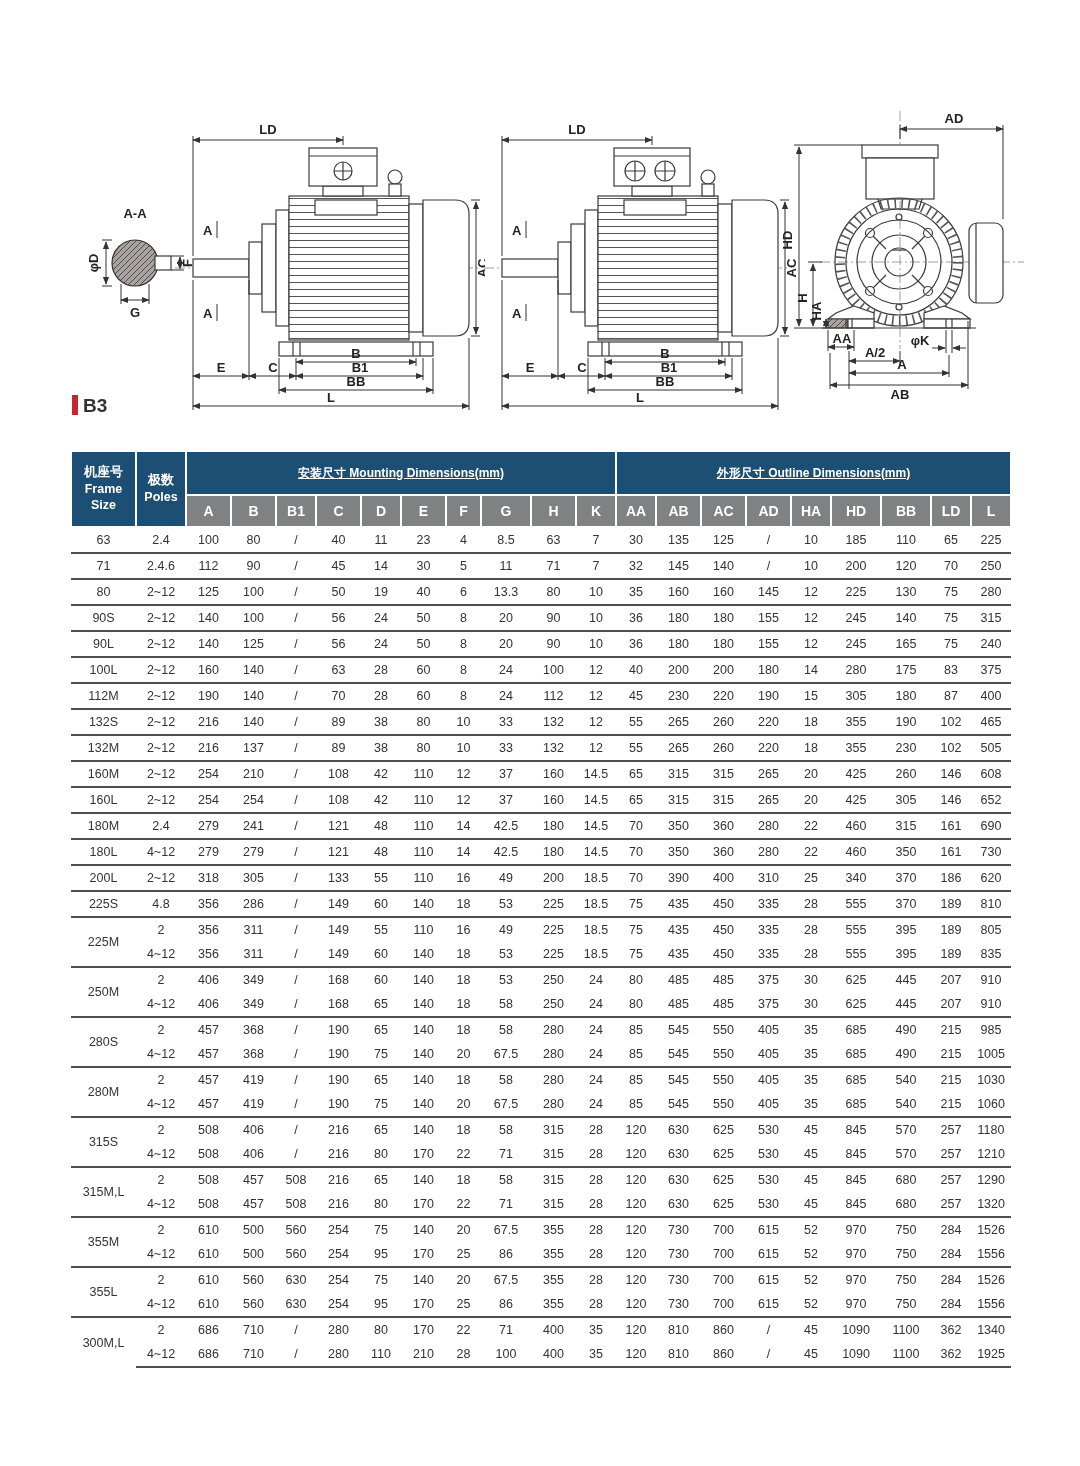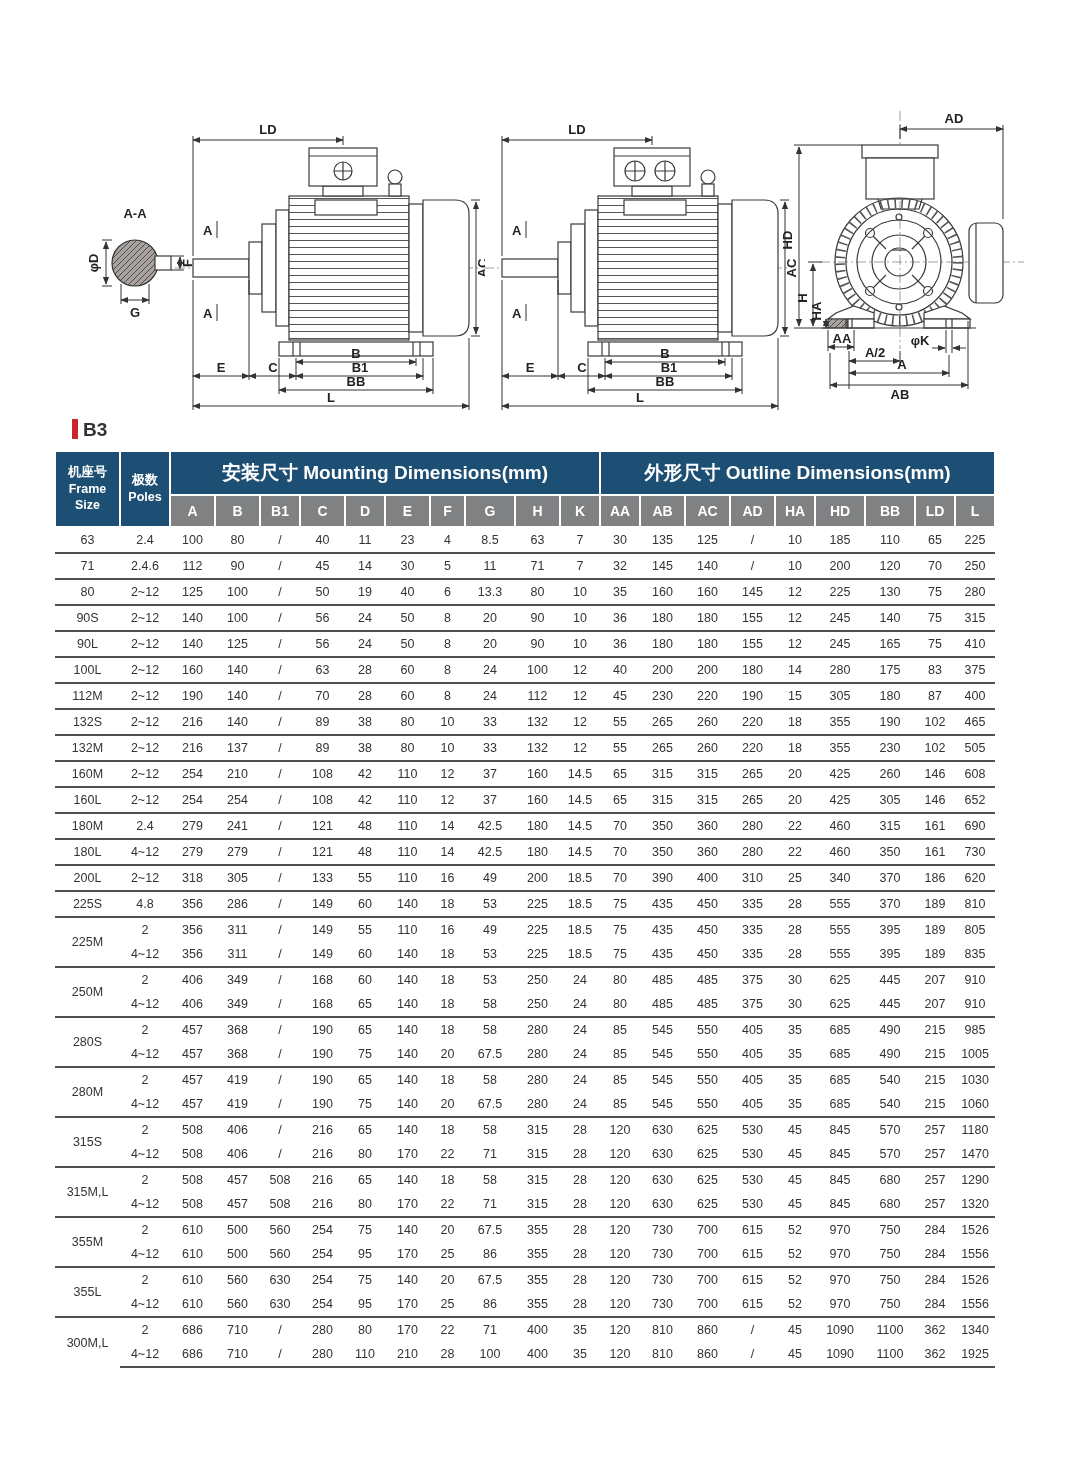--- a/index.html
+++ b/index.html
@@ -3,27 +3,27 @@
 <meta charset="utf-8">
 <style>
   html,body{margin:0;padding:0;background:#fff;}
   .page{position:relative;width:1080px;height:1466px;background:#fff;overflow:hidden;
         font-family:"Liberation Sans","DejaVu Sans",sans-serif;}
   svg text{font-family:"Liberation Sans","DejaVu Sans",sans-serif;font-size:13px;font-weight:bold;fill:#222;}
   svg .dl{stroke:#333;stroke-width:1;fill:none;}
   svg .ol{stroke:#3a3a3a;stroke-width:1.2;fill:#fff;}
   svg .oln{stroke:#3a3a3a;stroke-width:1.2;fill:none;}
   svg .cl{stroke:#888;stroke-width:0.8;fill:none;stroke-dasharray:10 3 2 3;}
-  .b3{position:absolute;left:72px;top:419px;display:flex;}
+  .b3{position:absolute;left:72px;top:395px;display:flex;}
   .b3 .bar{width:6px;height:20px;background:#c9252c;margin-right:5px;}
   .b3 .txt{font-size:19px;font-weight:bold;color:#333;}
-  table.dim{position:absolute;left:54px;top:450px;width:940px;border-collapse:collapse;table-layout:fixed;}
+  table.dim{position:absolute;left:70px;top:450px;width:940px;border-collapse:collapse;table-layout:fixed;}
   table.dim thead th{border:2px solid #fff;padding:0;}
   th.blue{background:#1d4e74;color:#fff;font-weight:bold;}
-  th.grp{font-size:19px;height:42px;}
+  th.grp{font-size:12px;height:42px;text-decoration:underline;}
   th.corner{font-size:12.5px;line-height:1.3;font-weight:bold;}
   th.corner .zh{font-size:13px;}
   th.colh{background:#7f8183;color:#fff;font-size:14px;font-weight:bold;height:30px;}
   table.dim tbody td{text-align:center;font-size:12.5px;color:#333;height:24px;padding:0;background:#fff;}
   tr.shade td{background:#e8e8e8;}
   tr.gstart td{border-top:2px solid #4f4f4f;}
   table.dim tbody tr.last td{border-bottom:2px solid #4f4f4f;}
 </style>
 </head>
 <body>
@@ -391,21 +391,21 @@
           <td>90</td>
           <td>10</td>
           <td>36</td>
           <td>180</td>
           <td>180</td>
           <td>155</td>
           <td>12</td>
           <td>245</td>
           <td>165</td>
           <td>75</td>
-          <td>410</td>
+          <td>240</td>
         </tr>
         <tr class="gstart shade">
           <td rowspan="1">100L</td>
           <td>2~12</td>
           <td>160</td>
           <td>140</td>
           <td>/</td>
           <td>63</td>
           <td>28</td>
           <td>60</td>
@@ -846,21 +846,21 @@
           <td>315</td>
           <td>28</td>
           <td>120</td>
           <td>630</td>
           <td>625</td>
           <td>530</td>
           <td>45</td>
           <td>845</td>
           <td>570</td>
           <td>257</td>
-          <td>1470</td>
+          <td>1210</td>
         </tr>
         <tr class="gstart">
           <td rowspan="2">315M,L</td>
           <td>2</td>
           <td>508</td>
           <td>457</td>
           <td>508</td>
           <td>216</td>
           <td>65</td>
           <td>140</td>

